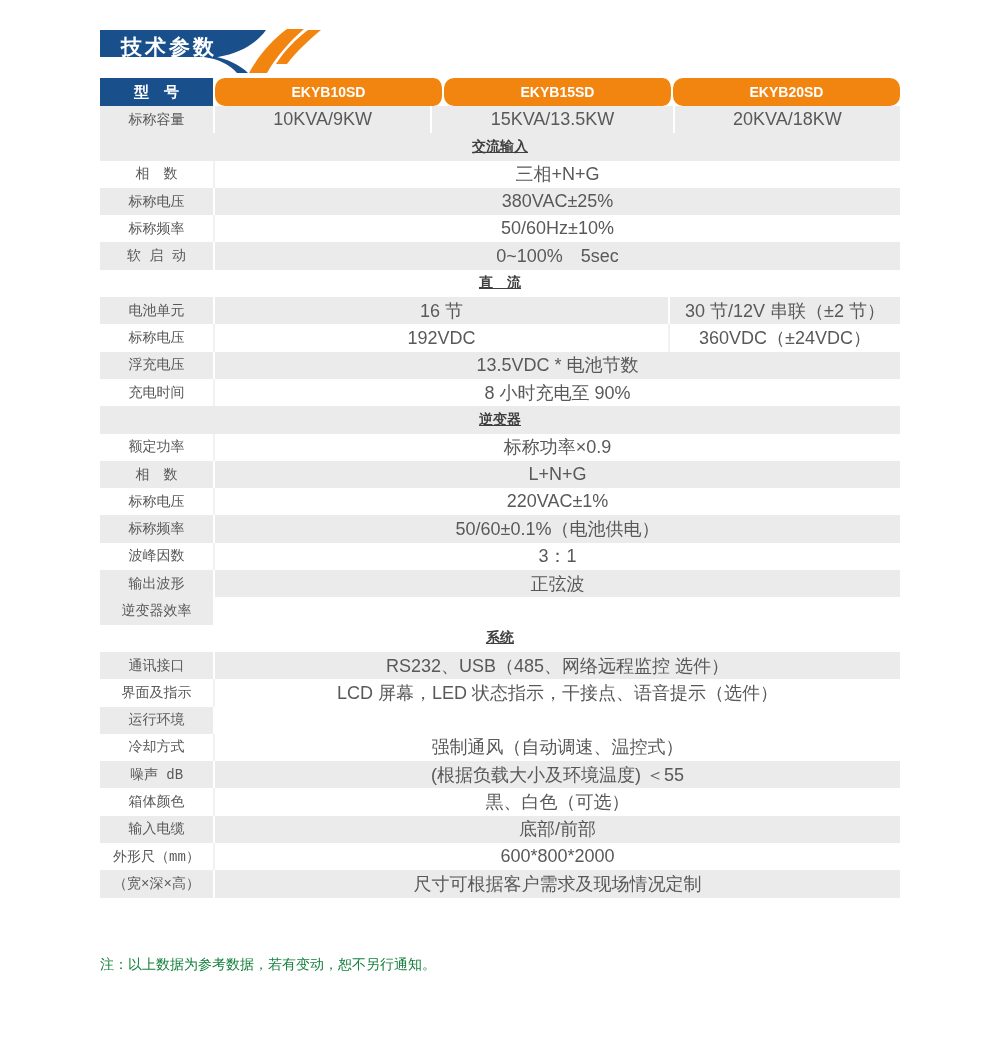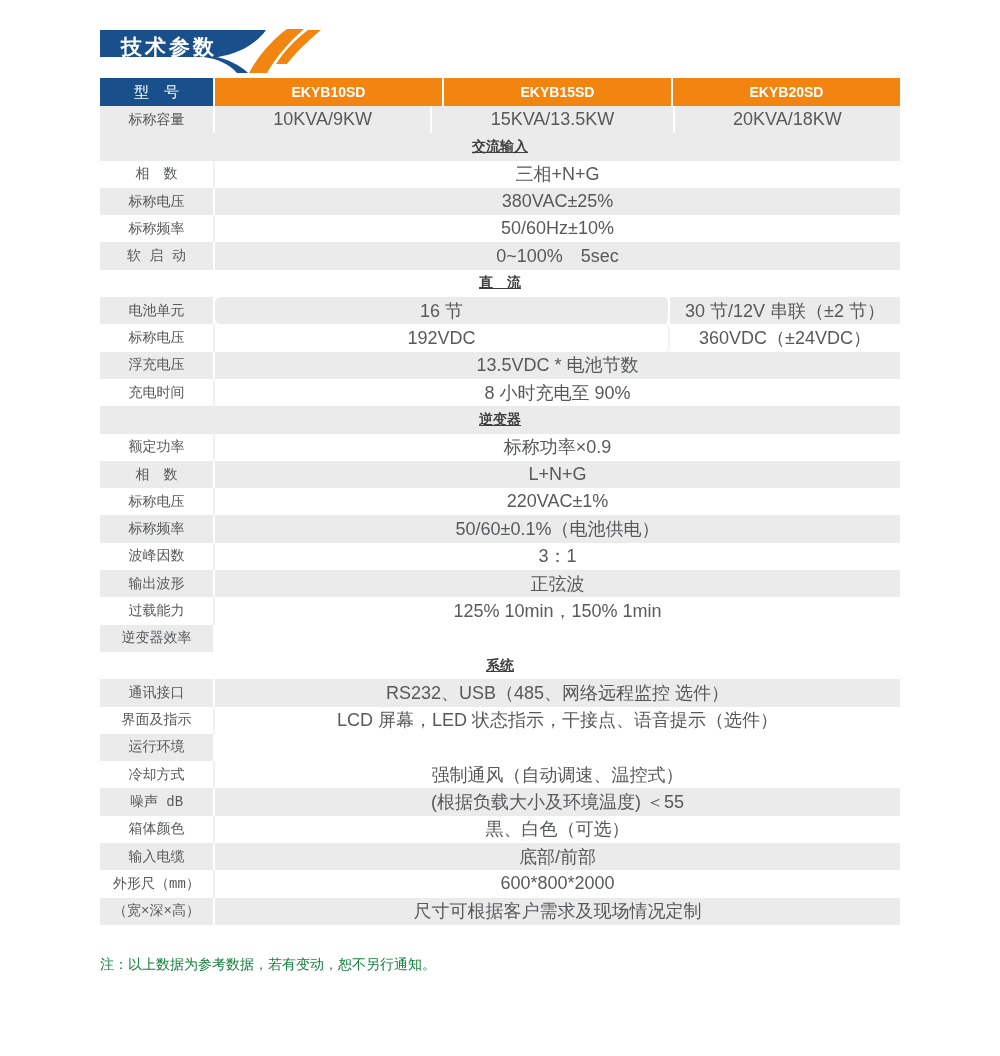--- a/index.html
+++ b/index.html
@@ -16,38 +16,39 @@
     position:absolute;left:21px;top:9px;color:#ffffff;font-size:21px;font-weight:bold;
     letter-spacing:3px;white-space:nowrap;
   }
   
   .spec-table{position:absolute;left:100px;top:78px;width:800px;}
   .row{display:flex;height:27.3px;}
   .row.header-row{height:28px;}
   .cell{display:flex;align-items:center;justify-content:center;box-sizing:border-box;white-space:nowrap;}
   .label-cell{flex:0 0 115px;font-size:14px;color:#58595b;font-family:Liberation Mono, monospace;}
   .value-cell{flex:1 1 auto;font-size:18px;color:#58595b;}
-  .value-left{flex:0 0 455px;border-radius:6px;}
+  .value-left{flex:0 0 455px;}
   .value-right{flex:0 0 230px;}
   .section-cell{flex:1 1 auto;font-size:14px;font-weight:bold;color:#3f3f3f;}
   
   .bg-gray .cell{background:#ebebeb;}
   .bg-white .cell{background:#ffffff;}
   
   .bg-gray .label-cell,.bg-gray .divided{border-right:2px solid #ffffff;}
   .bg-white .label-cell,.bg-white .divided{border-right:2px solid #f1f1f1;}
   .bg-gray .section-cell,.bg-white .section-cell{border-right:none;text-decoration:underline;}
   
   .header-row .model-label-cell{
-    flex:0 0 115px;background:#19508c;color:#ffffff;font-size:15px;font-weight:normal;
+    flex:0 0 115px;background:#19508c;color:#ffffff;font-size:15px;font-weight:bold;
     border-right:2px solid #ffffff;
   }
   .header-row .model-cell{
     flex:1 1 0;background:#f2850f;color:#ffffff;font-size:14px;font-weight:bold;
     border-right:2px solid #ffffff;
+    border-radius:10px;
   }
   .header-row .model-cell:last-child{border-right:none;}
   
   .note{
     position:absolute;left:100px;top:956px;font-size:14px;color:#15803d;white-space:nowrap;
   }
 </style>
 </head>
 <body>
 
@@ -141,24 +142,20 @@
           <div class="cell value-cell">50/60±0.1%（电池供电）</div>
         </div>
         <div class="row bg-white">
           <div class="cell label-cell">波峰因数</div>
           <div class="cell value-cell">3：1</div>
         </div>
         <div class="row bg-gray">
           <div class="cell label-cell">输出波形</div>
           <div class="cell value-cell">正弦波</div>
         </div>
-        <div class="row bg-white">
-          <div class="cell label-cell">过载能力</div>
-          <div class="cell value-cell">125% 10min，150% 1min</div>
-        </div>
         <div class="row bg-gray">
           <div class="cell label-cell">逆变器效率</div>
         </div>
         <div class="row bg-white">
           <div class="cell section-cell">系统</div>
         </div>
         <div class="row bg-gray">
           <div class="cell label-cell">通讯接口</div>
           <div class="cell value-cell">RS232、USB（485、网络远程监控 选件）</div>
         </div>

